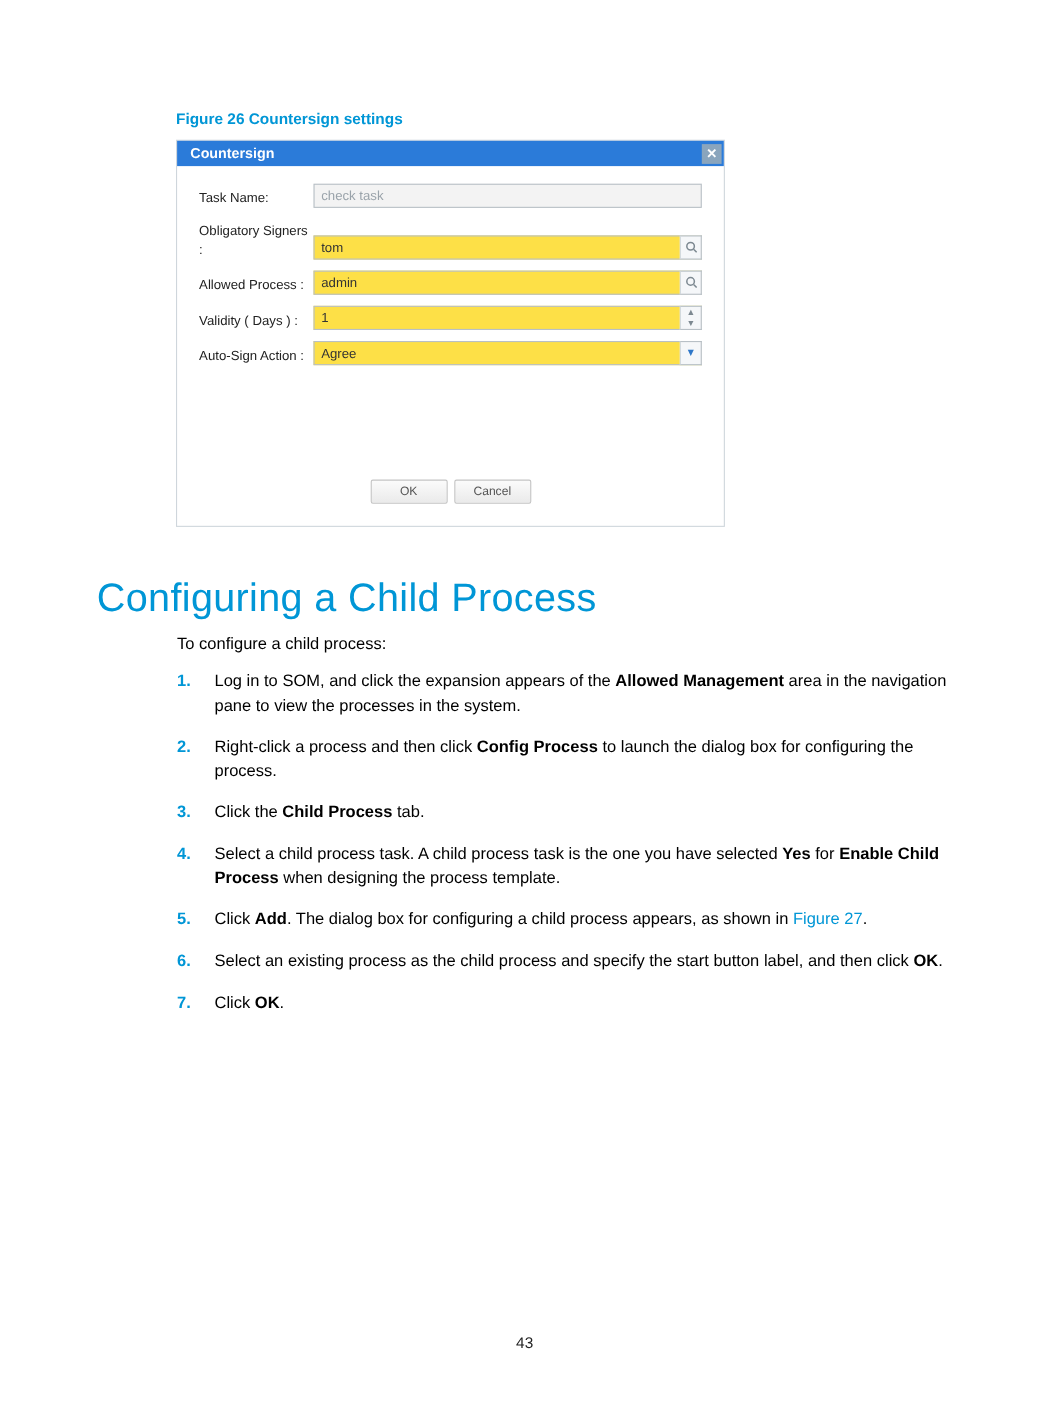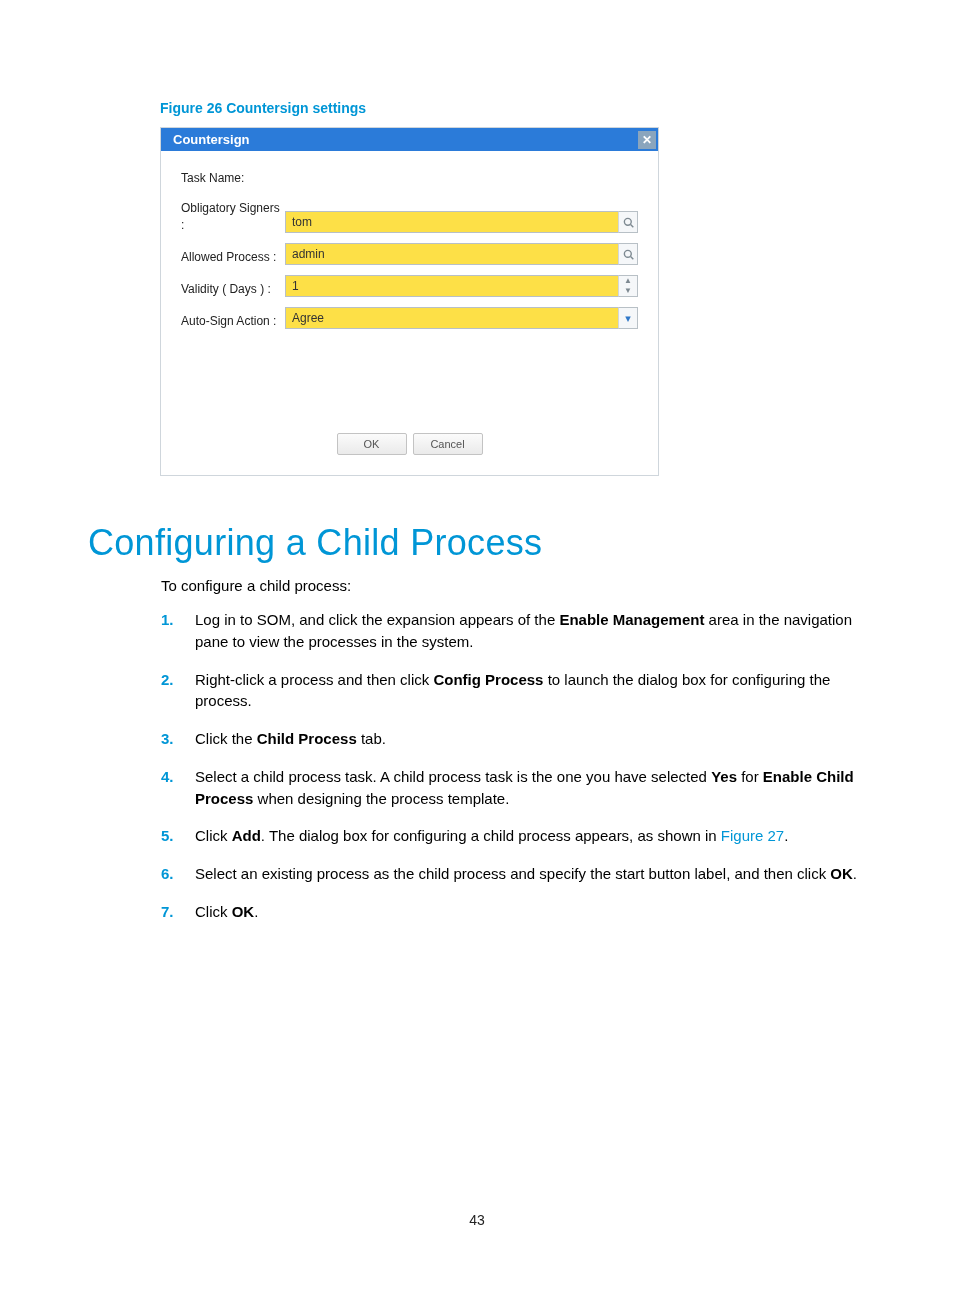--- a/index.html
+++ b/index.html
@@ -205,20 +205,23 @@
 
   <div class="dialog">
     <div class="dlg-title">
       <span>Countersign</span>
       <span class="dlg-close">✕</span>
     </div>
     <div class="dlg-body">
 
       <div class="frow">
         <div class="flabel">Task Name:</div>
+        <div class="fctrl">
+          <input class="finput disabled" readonly="" value="check task" style="">
+        </div>
       </div>
 
       <div class="frow">
         <div class="flabel">Obligatory Signers :</div>
         <div class="fctrl">
           <input class="finput" value="tom" style="">
           <div class="trigger">
             <svg width="11" height="11" viewBox="0 0 16 16" fill="none" stroke="#7d8991" stroke-width="2">
               <circle cx="7" cy="7" r="5"></circle>
                 <line x1="11" y1="11" x2="15" y2="15"></line>
@@ -265,21 +268,21 @@
       </div>
     </div>
   </div>
 
   <div class="h2">Configuring a Child Process</div>
   <div class="lead">To configure a child process:</div>
 
   <div class="steps" id="steps">
       <div class="step">
         <div class="num">1.</div>
-        <div class="txt"><span>Log in to SOM, and click the expansion appears of the </span><span class="b">Enable Management</span><span> area in the navigation pane to view the processes in the system.</span></div>
+        <div class="txt"><span>Log in to SOM, and click the expansion appears of the </span><span class="b">Allowed Management</span><span> area in the navigation pane to view the processes in the system.</span></div>
       </div>
       <div class="step">
         <div class="num">2.</div>
         <div class="txt"><span>Right-click a process and then click </span><span class="b">Config Process</span><span> to launch the dialog box for configuring the process.</span></div>
       </div>
       <div class="step">
         <div class="num">3.</div>
         <div class="txt"><span>Click the </span><span class="b">Child Process</span><span> tab.</span></div>
       </div>
       <div class="step">

